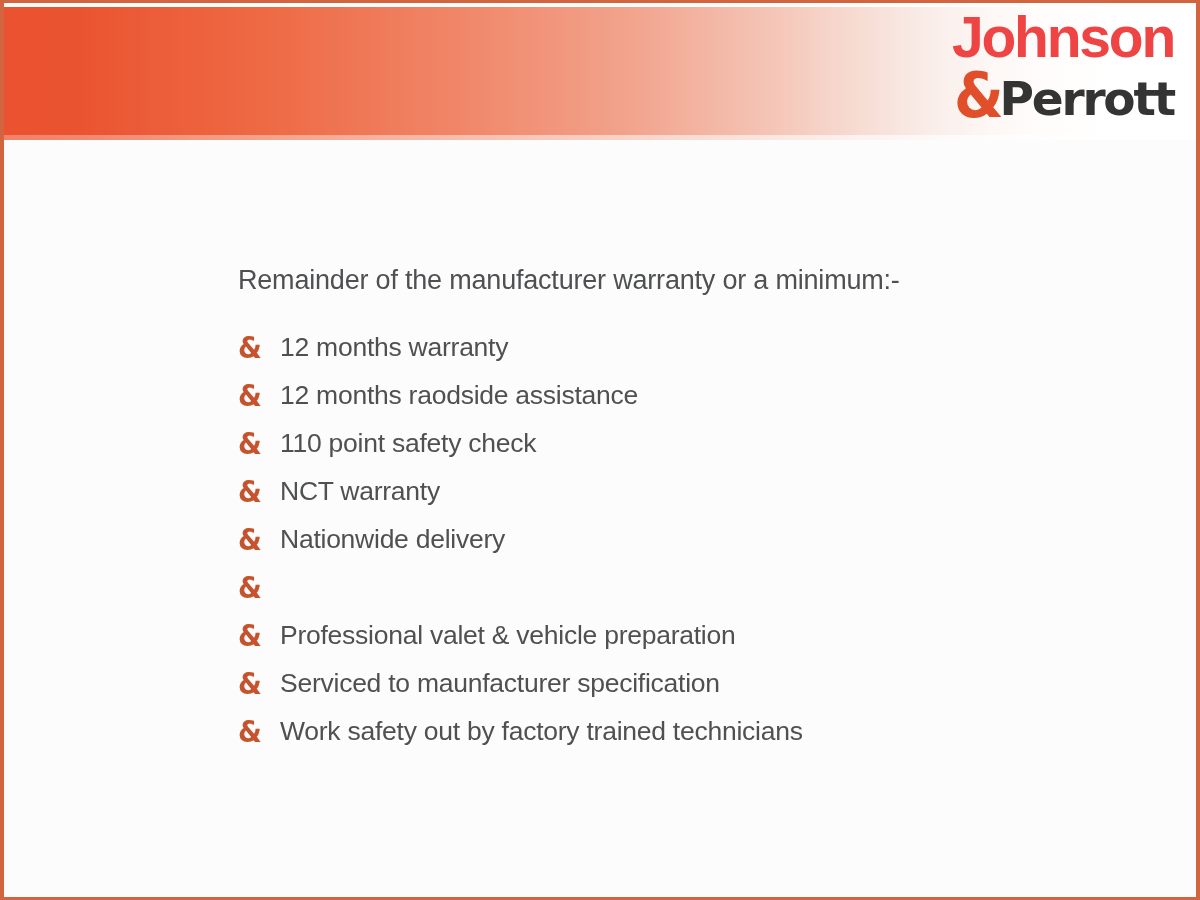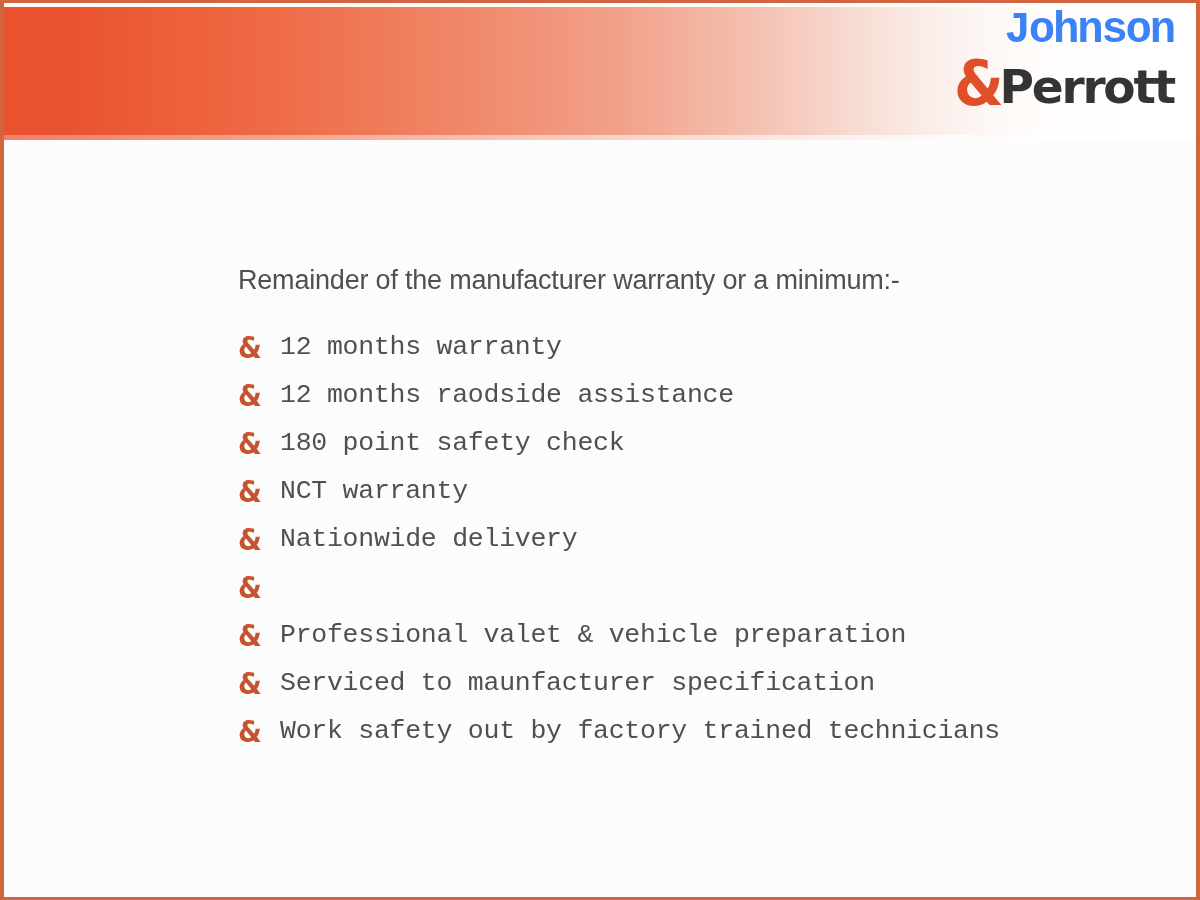--- a/index.html
+++ b/index.html
@@ -76,25 +76,25 @@
     position: absolute;
     top: 10px;
     right: 22px;
     z-index: 5;
     text-align: right;
     line-height: .95;
     color: #343434;
     user-select: none;
   }
   #logo-line-1 {
-    font-family: Liberation Mono, monospace;
-    font-weight: 700;
-    font-size: 44px;
+    font-family: Liberation Sans, sans-serif;
+    font-weight: 700;
+    font-size: 57px;
     letter-spacing: -2.2px;
-    color: #3b82f6;
+    color: #ef4444;
     display: block;
     white-space: nowrap;
   }
   #logo-line-2 {
     display: flex;
     align-items: baseline;
     justify-content: flex-end;
     white-space: nowrap;
     margin-top: 1px;
   }
@@ -174,21 +174,21 @@
     font-size: 31px;
     color: #c5532e;
     line-height: 1;
     display: inline-block;
     transform: scaleX(.88);
     transform-origin: left center;
     user-select: none;
   }
 
   .promise-text {
-    font-family: Liberation Mono, monospace;
+    font-family: Liberation Sans, sans-serif;
     font-size: 26.5px;
     font-weight: 400;
     color: #4f5052;
     letter-spacing: -.25px;
     white-space: nowrap;
   }
 </style>
 </head>
 <body>
 
@@ -221,21 +221,21 @@
           <span class="promise-text">12 months warranty</span>
         </li>
 
         <li class="promise-item">
           <span class="promise-bullet">&amp;</span>
           <span class="promise-text">12 months raodside assistance</span>
         </li>
 
         <li class="promise-item">
           <span class="promise-bullet">&amp;</span>
-          <span class="promise-text">180 point safety check</span>
+          <span class="promise-text">110 point safety check</span>
         </li>
 
         <li class="promise-item">
           <span class="promise-bullet">&amp;</span>
           <span class="promise-text">NCT warranty</span>
         </li>
 
         <li class="promise-item">
           <span class="promise-bullet">&amp;</span>
           <span class="promise-text">Nationwide delivery</span>

